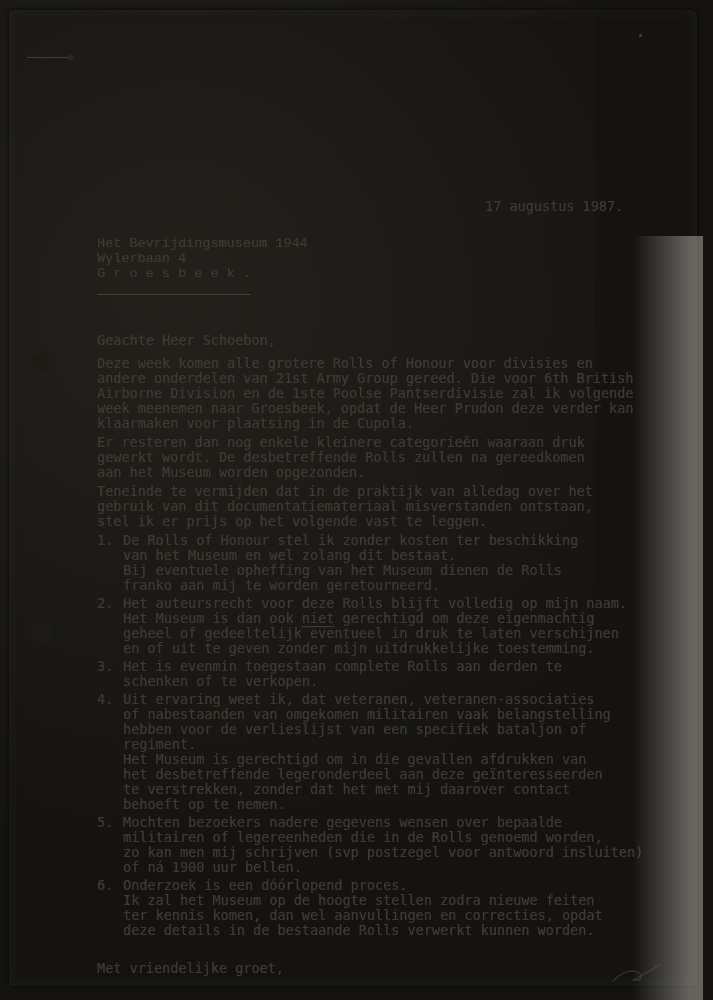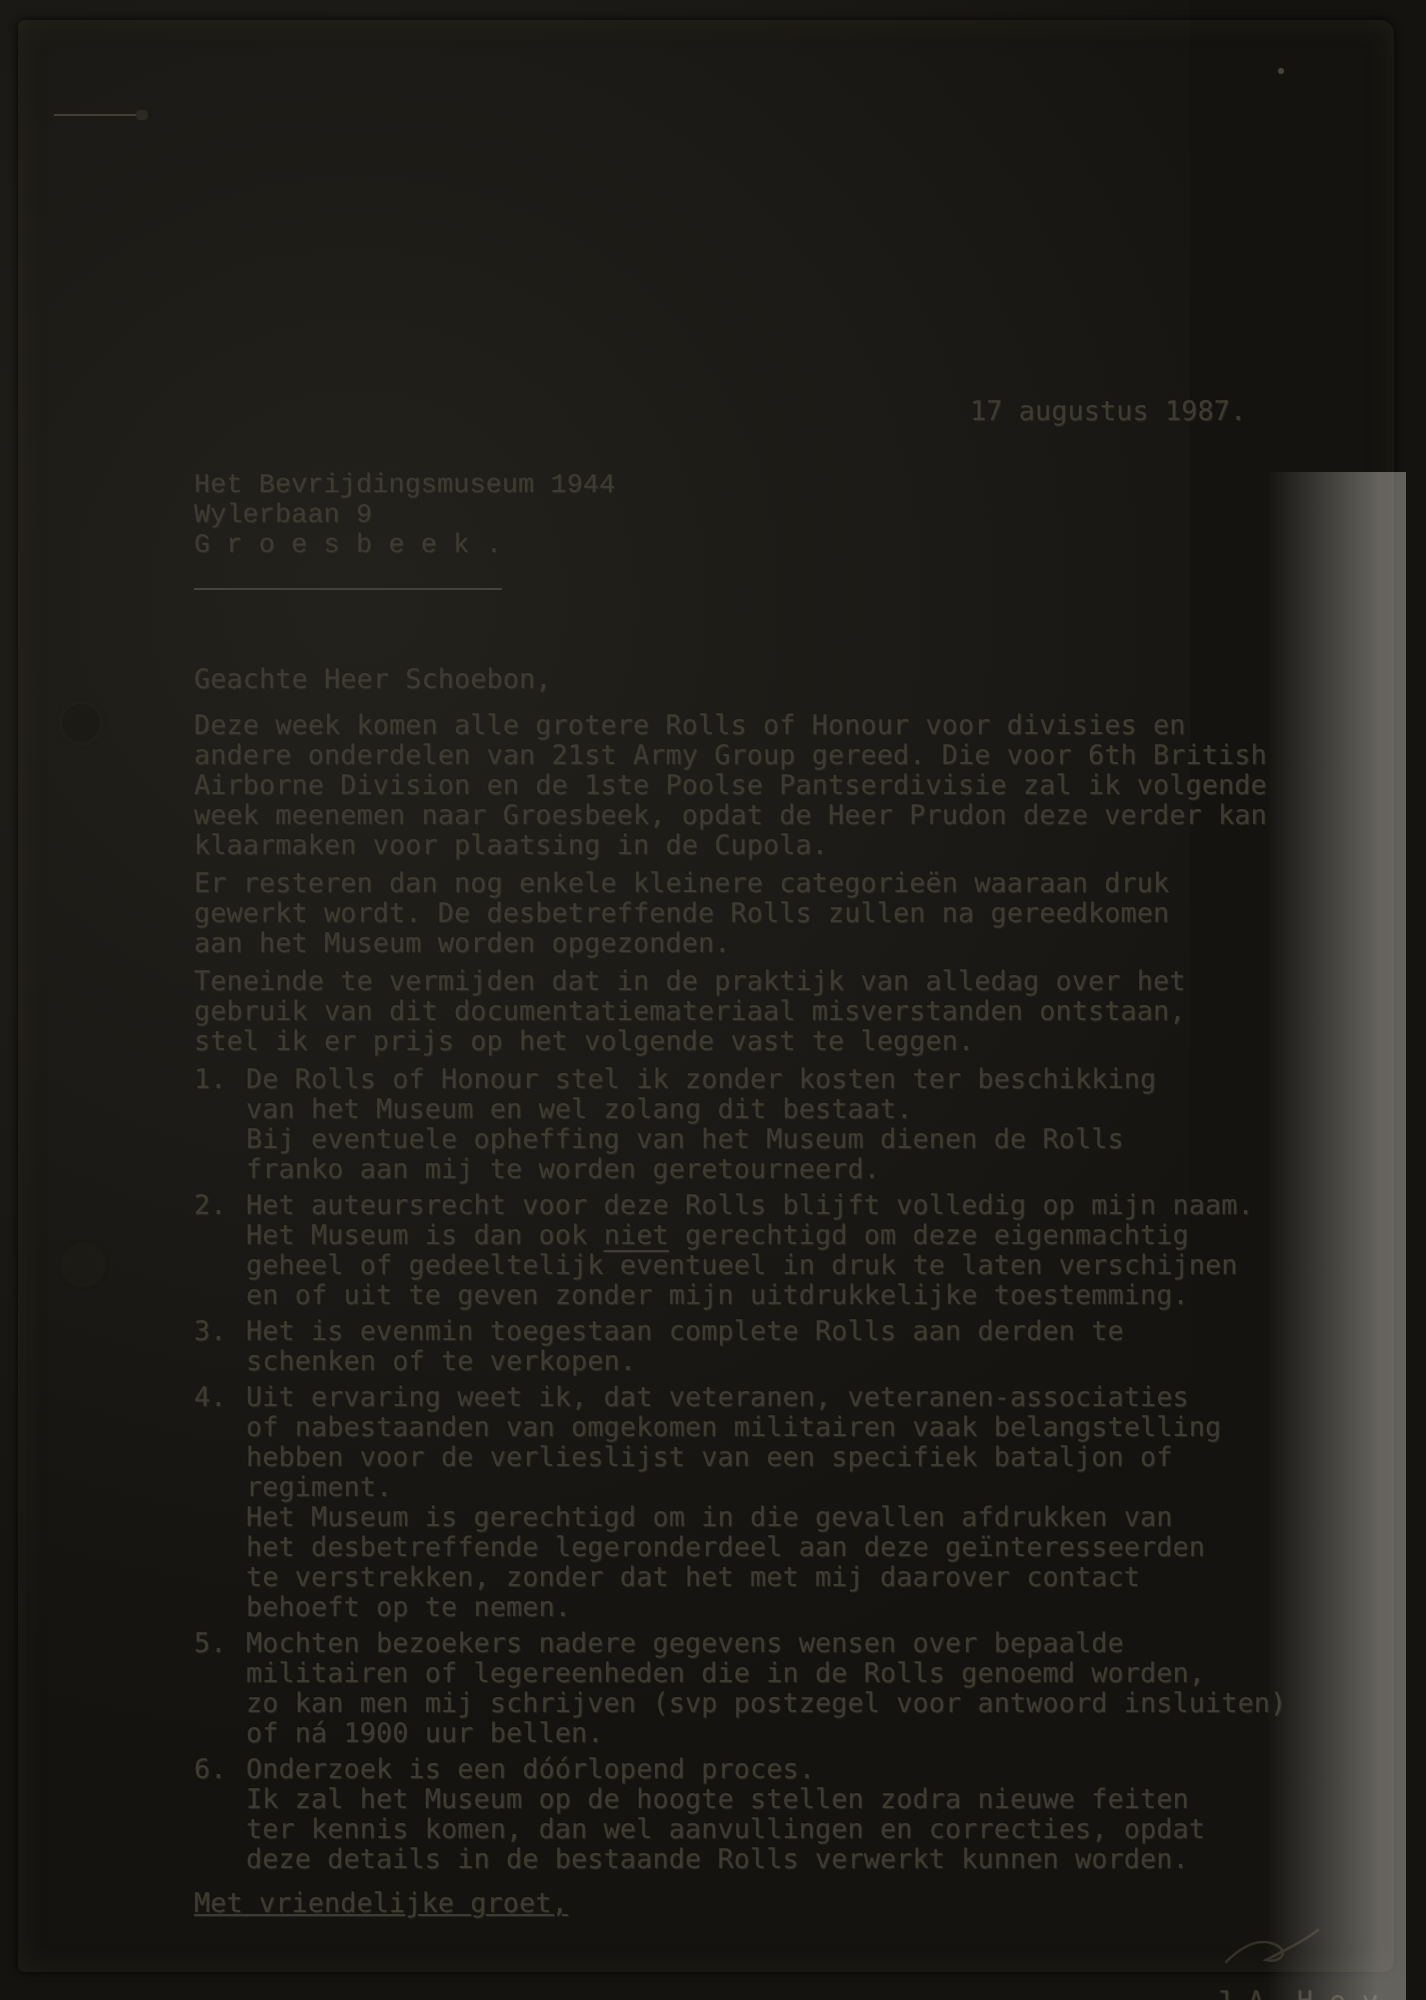--- a/index.html
+++ b/index.html
@@ -59,39 +59,39 @@
   .recipient-city{
     display:inline-block;border-bottom:1.4px solid #45423a;padding-bottom:13px;
   }
   .salutation{margin-bottom:8px;margin-top:38px;}
   .para{margin-bottom:4px;}
   .numbered-list{margin-top:0;}
   .list-item{display:flex;margin-bottom:3px;}
   .item-number{width:26px;flex:0 0 26px;}
   .item-text{flex:1;}
   .item-text u, .para u{text-decoration:underline;text-underline-offset:2.5px;text-decoration-thickness:1.2px;}
-  .closing{margin-top:7px;text-decoration:underline;}
+  .closing{margin-top:23px;}
   .signature{margin-top:34px;white-space:pre;text-align:right;}
 </style>
 </head>
 <body>
 
 <div class="scan">
   <div class="paper">
 
     <div class="staple-mark"></div>
     <div class="speck"></div>
 
     <div class="date ink">17 augustus 1987.</div>
 
     <div class="letter-body ink">
 
       <div class="recipient">
         <div>Het Bevrijdingsmuseum 1944</div>
-        <div>Wylerbaan 9</div>
+        <div>Wylerbaan 4</div>
         <div><span class="recipient-city">G r o e s b e e k .</span></div>
       </div>
 
       <div class="salutation">Geachte Heer Schoebon,</div>
 
       <div class="para">Deze week komen alle grotere Rolls of Honour voor divisies en<br>andere onderdelen van 21st Army Group gereed. Die voor 6th British<br>Airborne Division en de 1ste Poolse Pantserdivisie zal ik volgende<br>week meenemen naar Groesbeek, opdat de Heer Prudon deze verder kan<br>klaarmaken voor plaatsing in de Cupola.</div>
       <div class="para">Er resteren dan nog enkele kleinere categorieën waaraan druk<br>gewerkt wordt. De desbetreffende Rolls zullen na gereedkomen<br>aan het Museum worden opgezonden.</div>
       <div class="para">Teneinde te vermijden dat in de praktijk van alledag over het<br>gebruik van dit documentatiemateriaal misverstanden ontstaan,<br>stel ik er prijs op het volgende vast te leggen.</div>
 
       <div class="numbered-list">

